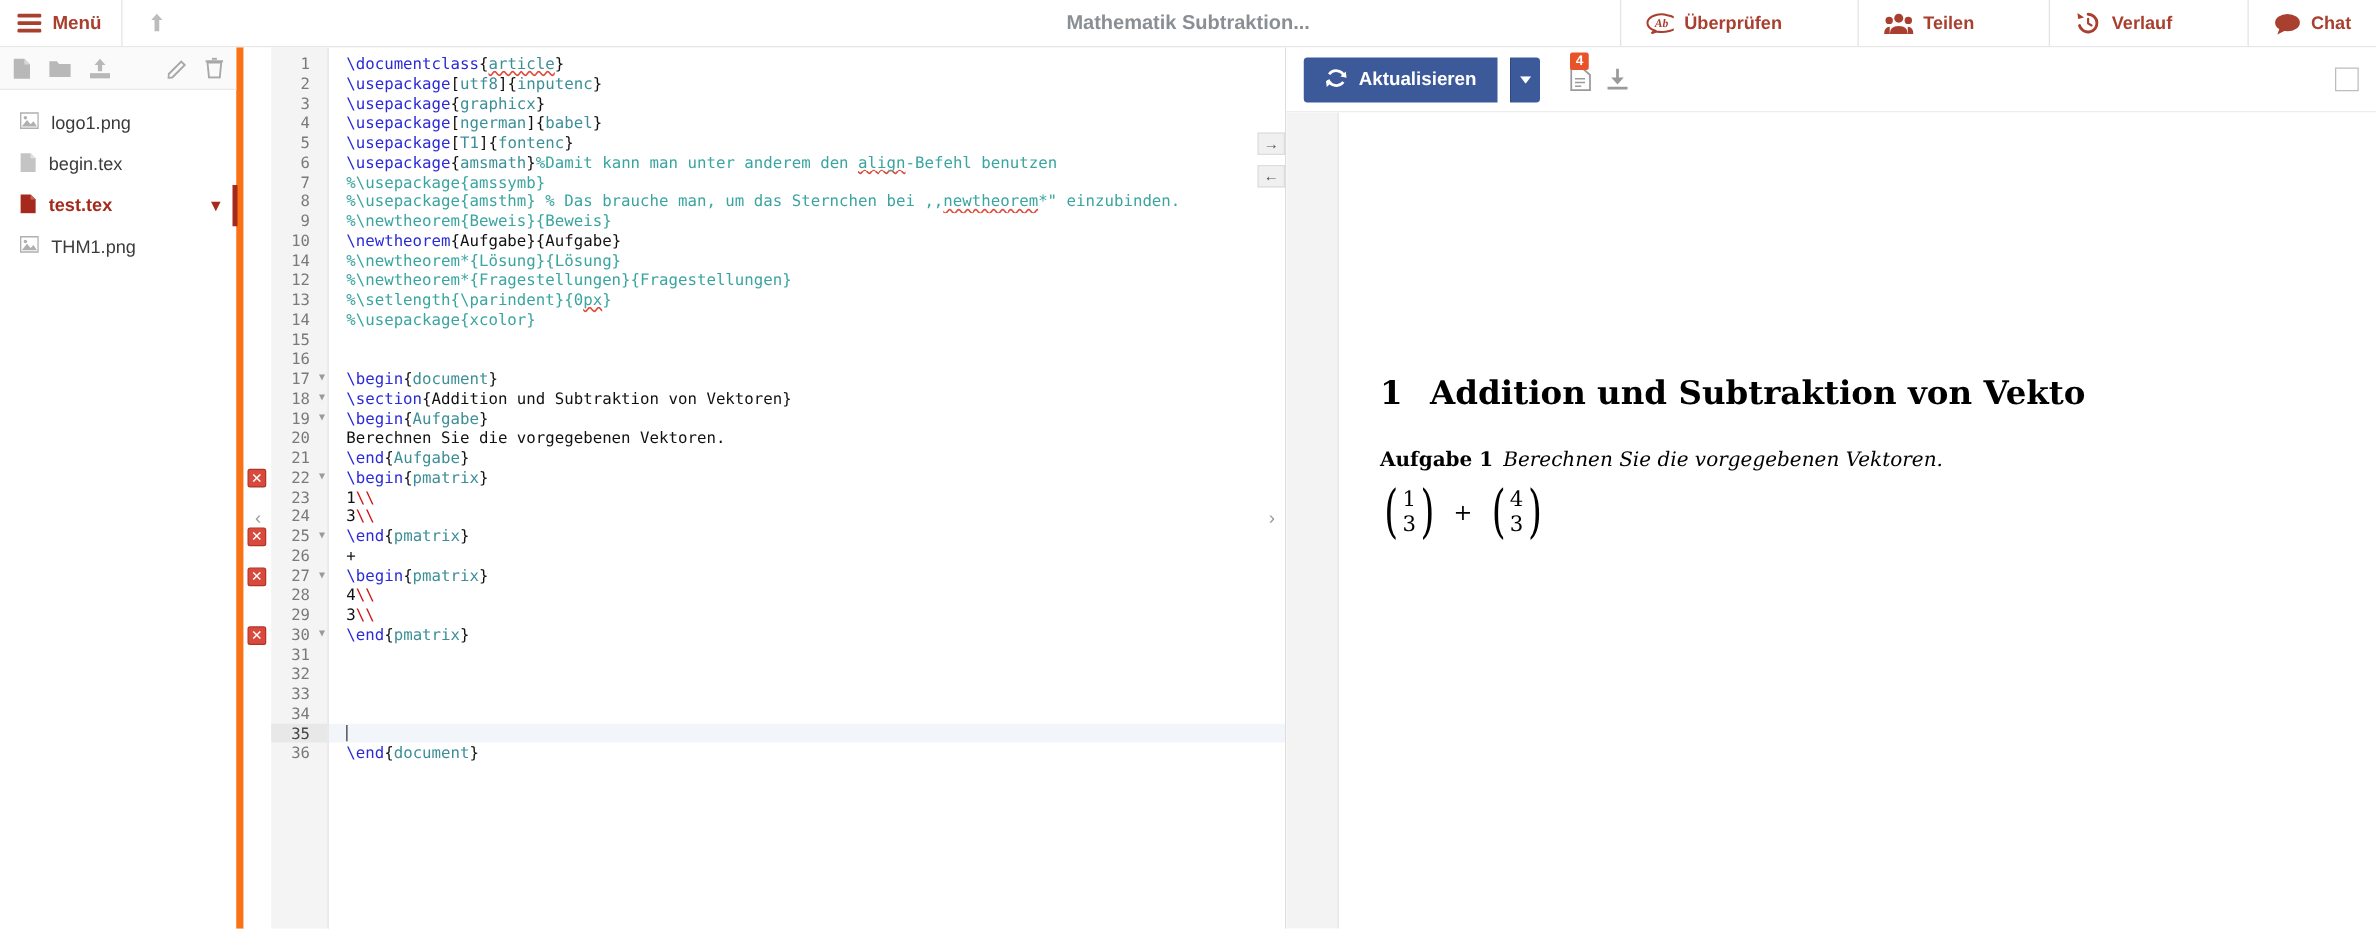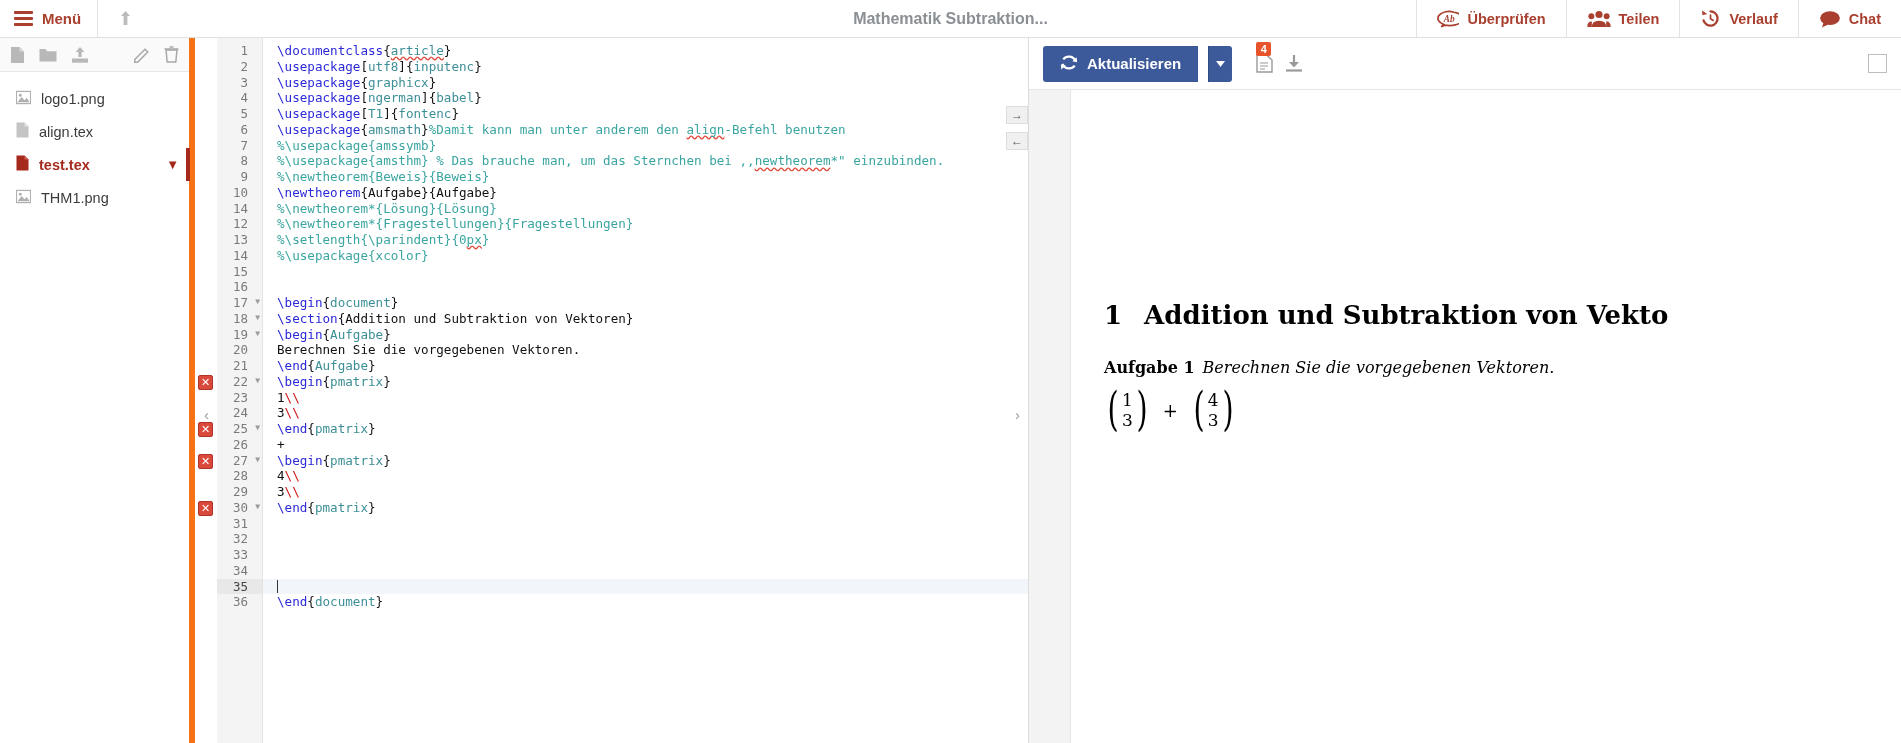--- a/index.html
+++ b/index.html
@@ -40,20 +40,21 @@
     pointer-events: none;
   }
 
   .top-actions { margin-left: auto; display: flex; align-items: stretch; z-index: 3; }
   .top-action {
     display: flex; align-items: center; gap: 8px;
     padding: 0 20px;
     color: #a93f2f; font-weight: bold; font-size: 14.5px;
     border-left: 1px solid #e3e3e3;
     cursor: pointer;
+    margin-left: 40px;
   }
   .top-action svg { display: block; }
 
   
   .body-row { display: flex; height: 705px; width: 100%; }
 
   
   .filetree { width: 195px; background: #fff; border-right: 6px solid #f97316; position: relative; }
   .ft-toolbar {
     height: 34px; display: flex; align-items: center;
@@ -314,21 +315,21 @@
         <span class="name">logo1.png</span>
       </div>
 
       <div class="ft-item">
         <span>
           <svg width="13" height="16" viewBox="0 0 13 16">
               <path d="M0.5 0.5 H8.5 L12.5 4.5 V15.5 H0.5 Z" fill="#c4c4c4"></path>
               <path d="M8.5 0.5 V4.5 H12.5" fill="#e2e2e2"></path>
             </svg>
         </span>
-        <span class="name">align.tex</span>
+        <span class="name">begin.tex</span>
       </div>
 
       <div class="ft-item selected">
         <span>
           <svg width="13" height="16" viewBox="0 0 13 16">
               <path d="M0.5 0.5 H8.5 L12.5 4.5 V15.5 H0.5 Z" fill="#a5291c"></path>
               <path d="M8.5 0.5 V4.5 H12.5" fill="#cf6456"></path>
             </svg>
         </span>
         <span class="name">test.tex</span>

